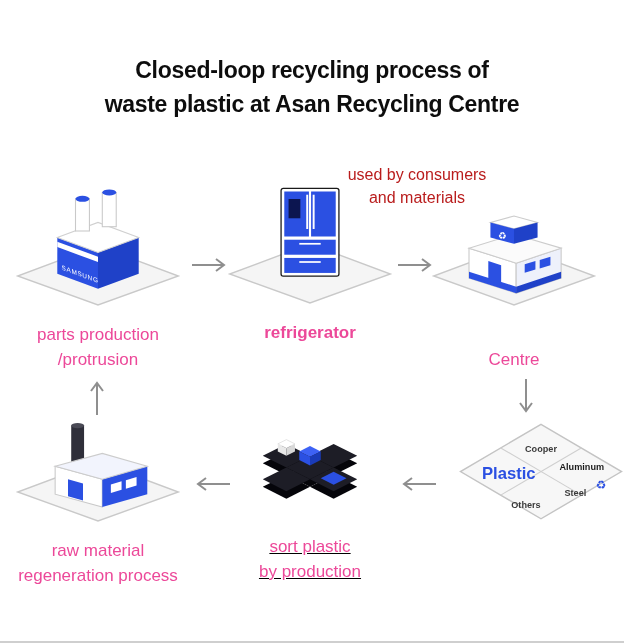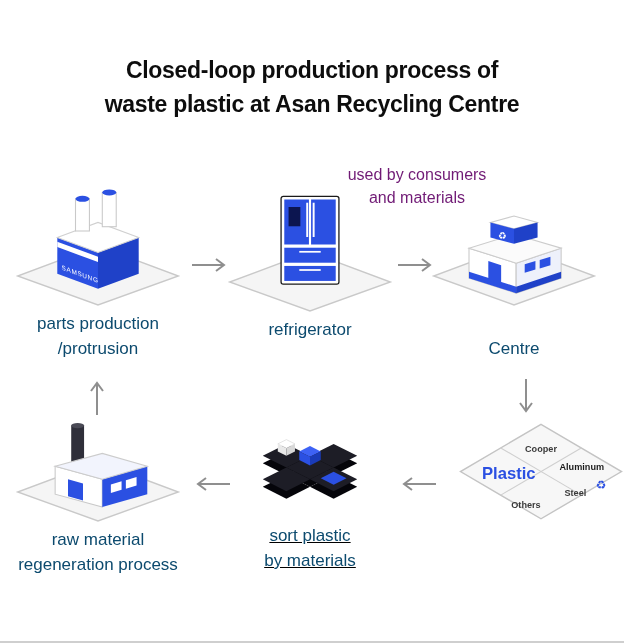--- a/index.html
+++ b/index.html
@@ -2,35 +2,35 @@
 <html><head>
 <meta charset="utf-8">
 <style>
   * { margin:0; padding:0; box-sizing:border-box; }
   html,body { background:#ffffff; }
   .canvas { position:relative; width:624px; height:643px; background:#ffffff;
             font-family:"Liberation Sans", sans-serif; overflow:hidden; }
   .title { position:absolute; top:53px; left:0; width:100%; text-align:center;
            font-weight:700; font-size:23px; line-height:34px; color:#0d0d0d; letter-spacing:-0.3px; }
   .annotation { position:absolute; left:318px; top:163px; width:198px; text-align:center;
-                font-size:16px; line-height:23px; color:#701a75; }
+                font-size:16px; line-height:23px; color:#b91c1c; }
   .node { position:absolute; text-align:center; }
-  .node .label { font-size:17px; line-height:25px; color:#0c4a6e; margin-top:5px; }
+  .node .label { font-size:17px; line-height:25px; color:#ec4899; margin-top:16px; }
   .arrow { position:absolute; }
   .bottom-divider { position:absolute; left:0; bottom:0; width:100%; height:2px; background:#cfcfcf; }
   svg { display:block; margin:0 auto; }
   text { font-family:"Liberation Sans", sans-serif; }
 </style>
 </head>
 <body>
 
 <div class="canvas">
 
   <h1 class="title">
-    <span>Closed-loop production process of</span><br>
+    <span>Closed-loop recycling process of</span><br>
     <span>waste plastic at Asan Recycling Centre</span>
   </h1>
 
   <div class="annotation">
     <span>used by consumers</span><br>
     <span>and materials</span>
   </div>
 
   <div class="node" style="left:12px; top:186px; width:172px;">
     <svg width="172" height="120" viewBox="0 0 160 112">
@@ -46,21 +46,21 @@
       <rect x="84" y="6" width="13" height="32" fill="#ffffff" stroke="#c9c9c9" stroke-width="1"></rect>
       <ellipse cx="90.5" cy="6" rx="6.5" ry="2.8" fill="#2b50e2"></ellipse>
       <text transform="translate(46,78) skewY(20)" font-size="6" letter-spacing="0.6" fill="#ffffff">SAMSUNG</text>
     </svg>
     <div class="label">
       <span>parts production</span><br>
       <span>/protrusion</span>
     </div>
   </div>
 
-  <div class="node" style="left:224px; top:192px; width:172px;">
+  <div class="node" style="left:224px; top:184px; width:172px;font-weight:bold;">
     <svg width="172" height="120" viewBox="0 0 160 112">
       <polygon points="80,56 155,84 80,111 5,84" fill="#f5f5f5" stroke="#c9c9c9" stroke-width="1.3"></polygon>
       <rect x="53" y="4" width="54" height="82" rx="2" fill="#ffffff" stroke="#1a1a1a" stroke-width="1.2"></rect>
       <rect x="56" y="7" width="23" height="42" fill="#2b50e2"></rect>
       <rect x="81" y="7" width="23" height="42" fill="#2b50e2"></rect>
       <rect x="60" y="14" width="11" height="18" fill="#0c1550"></rect>
       <rect x="76.5" y="10" width="1.8" height="32" fill="#ffffff"></rect>
       <rect x="82.5" y="10" width="1.8" height="32" fill="#ffffff"></rect>
       <rect x="56" y="52" width="48" height="14" fill="#2b50e2"></rect>
       <rect x="70" y="55" width="20" height="1.6" fill="#ffffff"></rect>
@@ -132,21 +132,21 @@
       <polygon points="80,28 90,33 80,38 70,33" fill="#3d62f5"></polygon>
       <polygon points="70,33 80,38 80,46 70,41" fill="#2b50e2"></polygon>
       <polygon points="80,38 90,33 90,41 80,46" fill="#1a3bb8"></polygon>
       <polygon points="58,22 66,26 58,30 50,26" fill="#ffffff" stroke="#cccccc" stroke-width="0.5"></polygon>
       <polygon points="50,26 58,30 58,37 50,33" fill="#e9e9e9"></polygon>
       <polygon points="58,30 66,26 66,33 58,37" fill="#d8d8d8"></polygon>
       <polygon points="102,52 114,58 102,64 90,58" fill="#2b50e2"></polygon>
     </svg>
     <div class="label">
       <span>sort plastic</span><br>
-      <span>by materials</span>
+      <span>by production</span>
     </div>
   </div>
 
   <div class="node" style="left:12px; top:402px; width:172px;">
     <svg width="172" height="120" viewBox="0 0 160 112">
       <polygon points="80,56 155,84 80,111 5,84" fill="#f5f5f5" stroke="#c9c9c9" stroke-width="1.3"></polygon>
       <rect x="55" y="22" width="12" height="34" fill="#2f2f3a"></rect>
       <ellipse cx="61" cy="22" rx="6" ry="2.5" fill="#4a4a55"></ellipse>
       <polygon points="40,60 84,72 84,98 40,86" fill="#ffffff" stroke="#c9c9c9" stroke-width="1"></polygon>
       <polygon points="84,72 126,60 126,86 84,98" fill="#2b50e2"></polygon>

